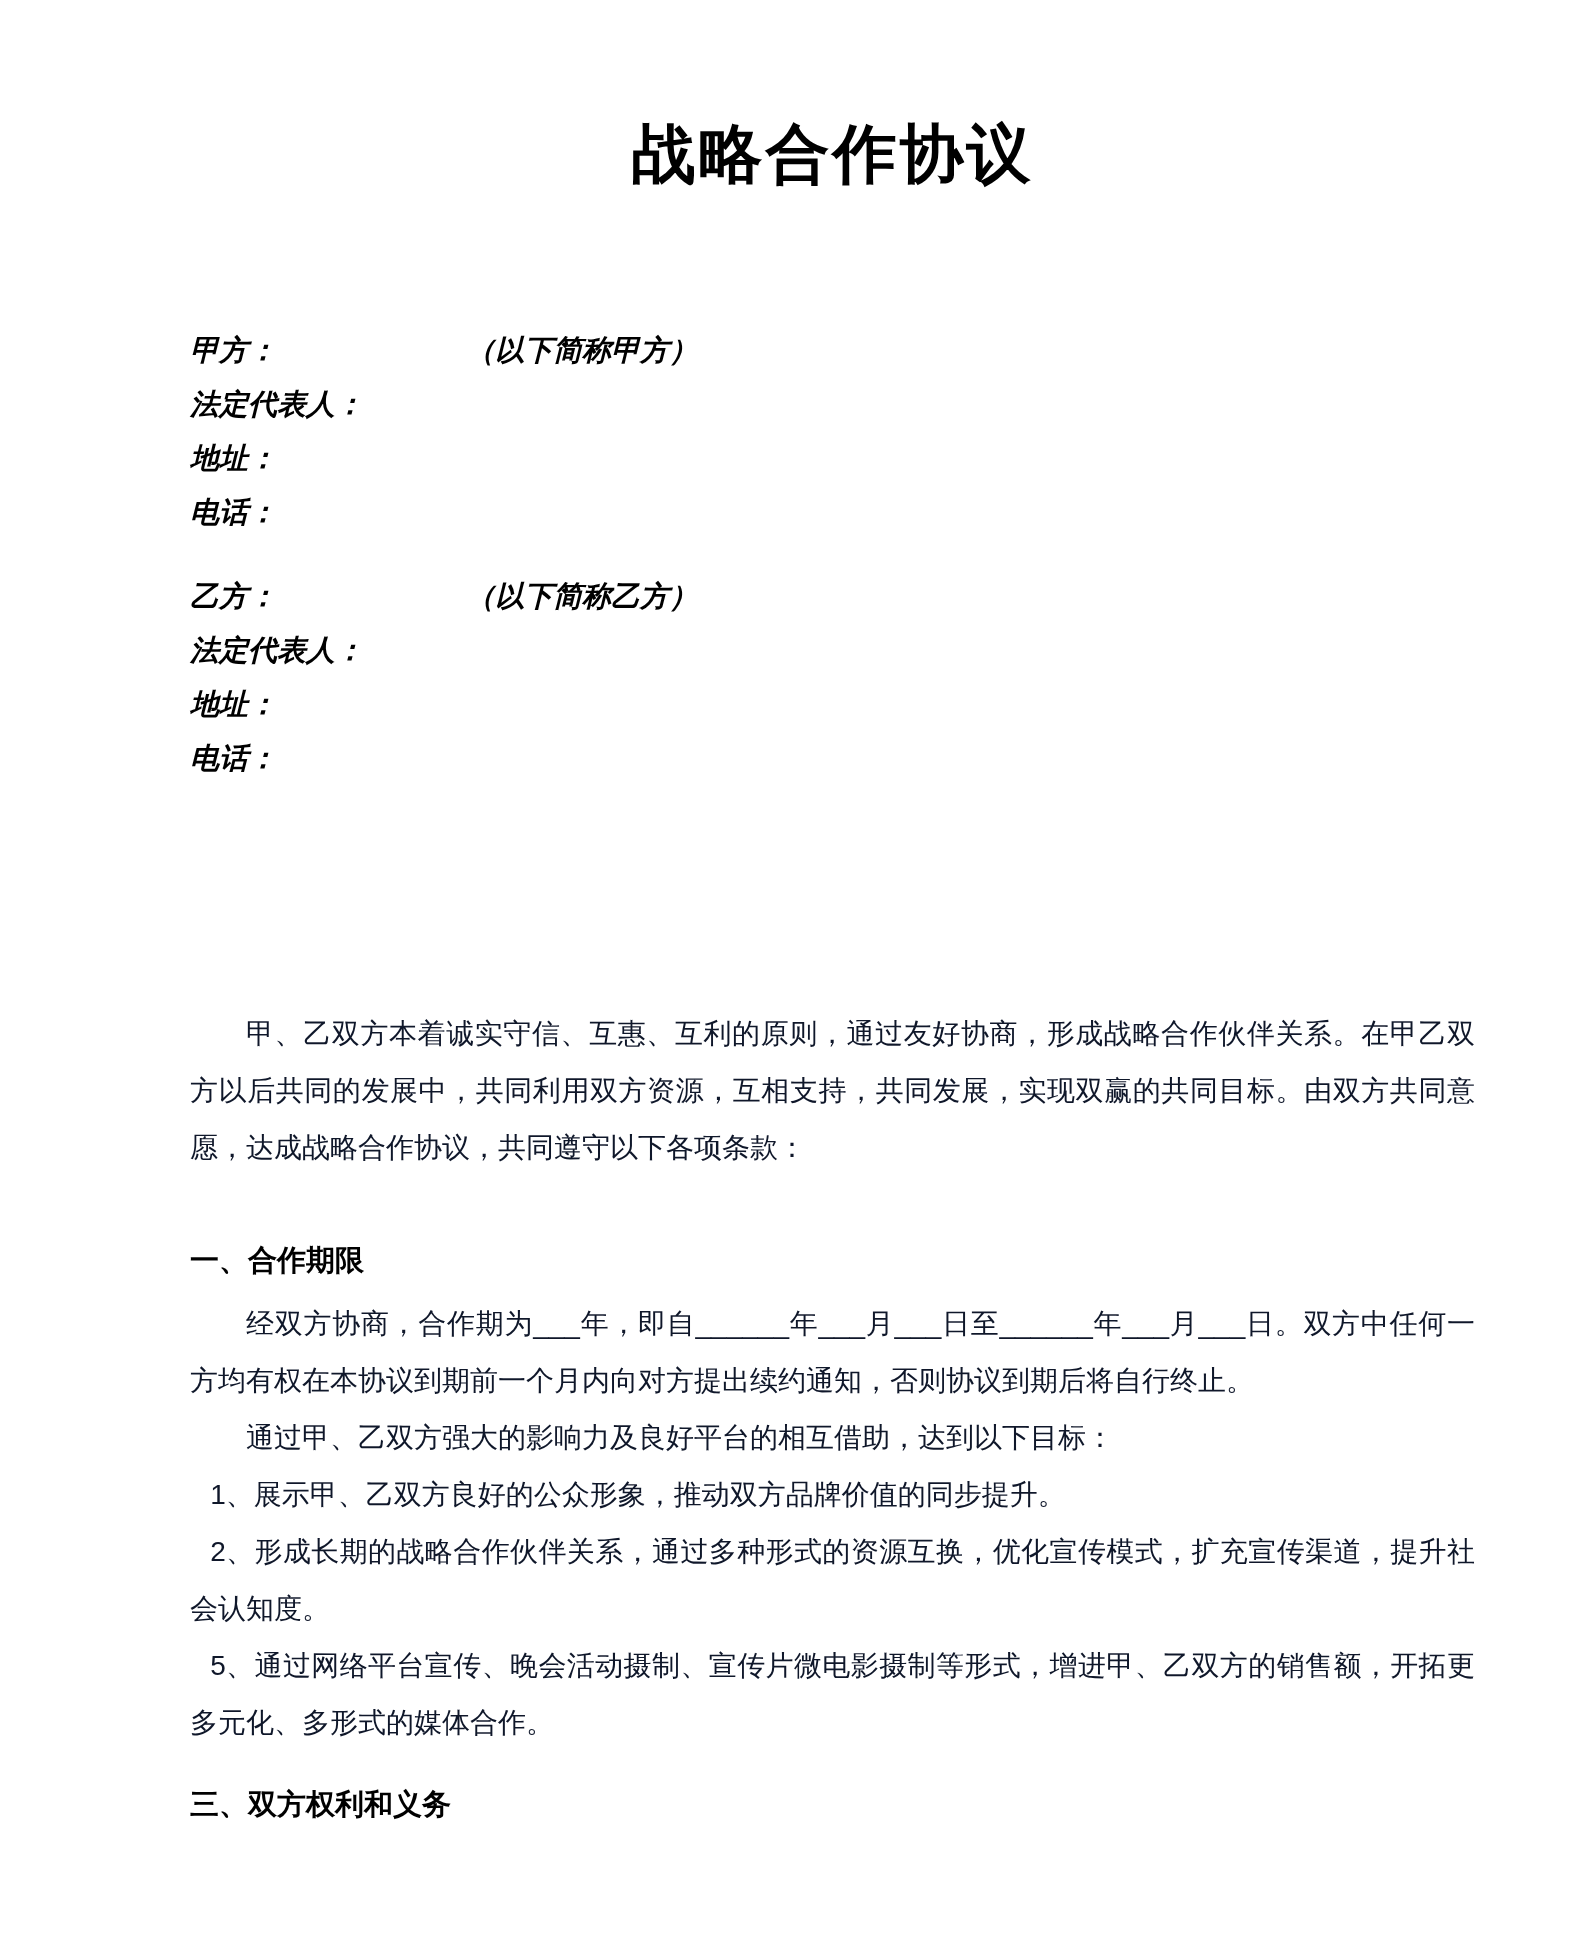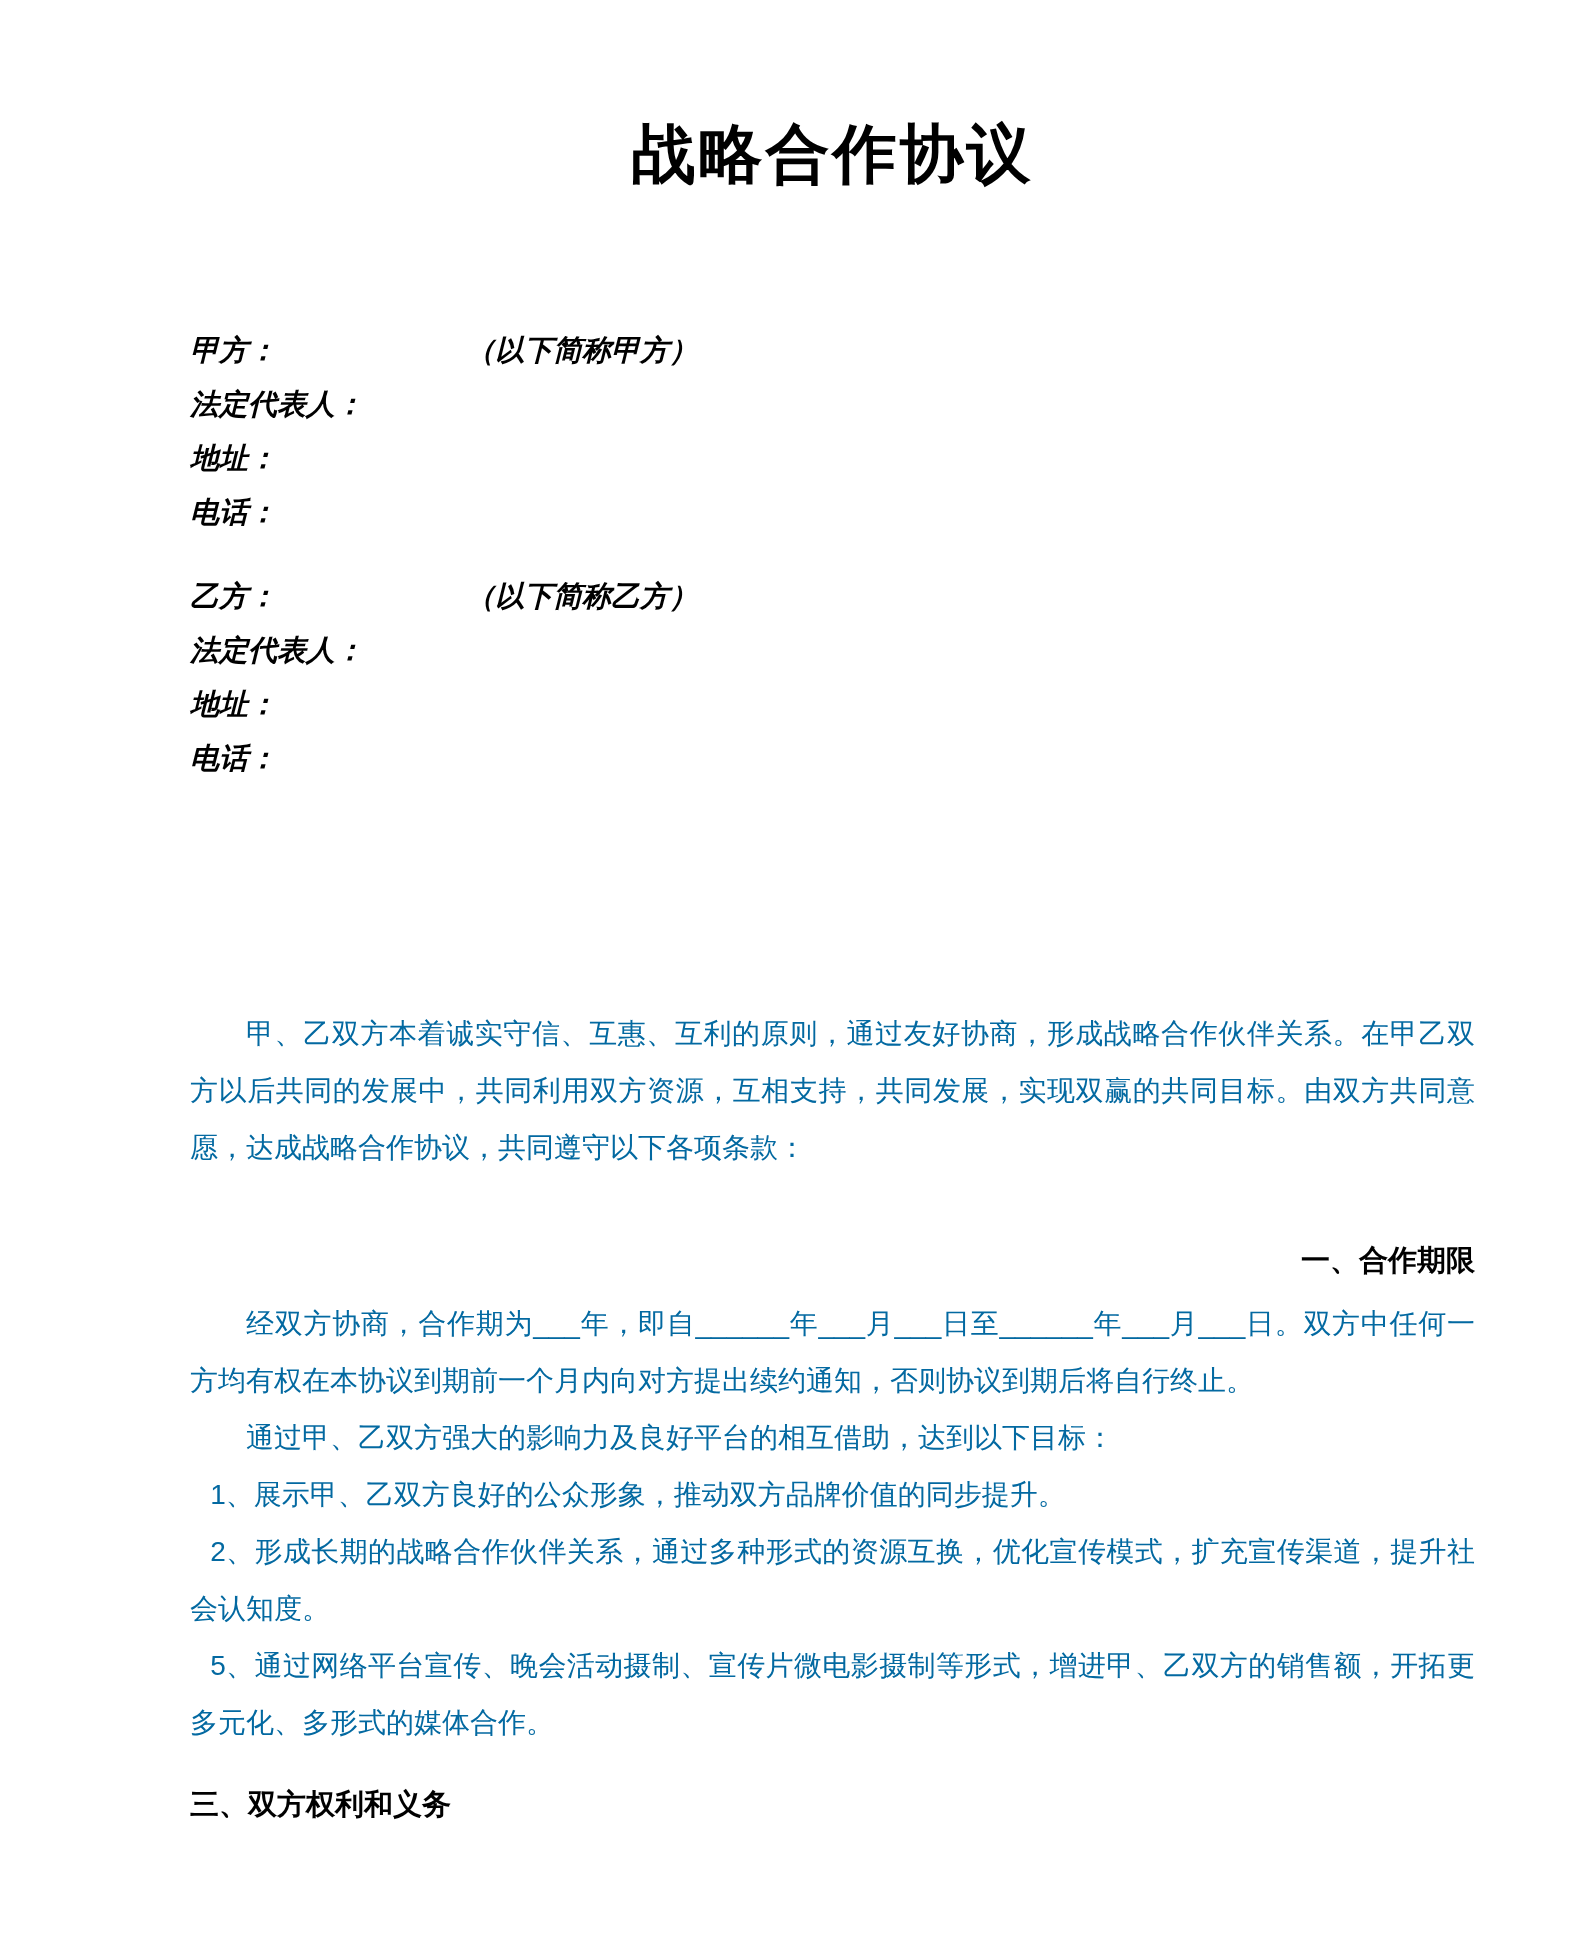--- a/index.html
+++ b/index.html
@@ -38,30 +38,30 @@
     min-width: 276px;
   }
   .party-gap { height: 30px; }
   .preamble {
     margin-top: 220px;
   }
   .body-para {
     font-size: 28px;
     line-height: 57px;
     text-align: justify;
-    color: #0369a1;
+    color: #0f172a;
   }
   .indent2 { text-indent: 2em; }
   .list-item { text-indent: 0.72em; }
   .section-heading {
     font-size: 29px;
     font-weight: bold;
     line-height: 57px;
   }
-  .sh-1 { margin-top: 56px; margin-bottom: 6px; text-align: right; }
+  .sh-1 { margin-top: 56px; margin-bottom: 6px; }
   .sh-2 { margin-top: 32px; }
   .sh-3 { margin-top: 25px; }
 </style>
 </head>
 <body>
 
 <div class="page">
 
   <h1 class="doc-title">战略合作协议</h1>
 

